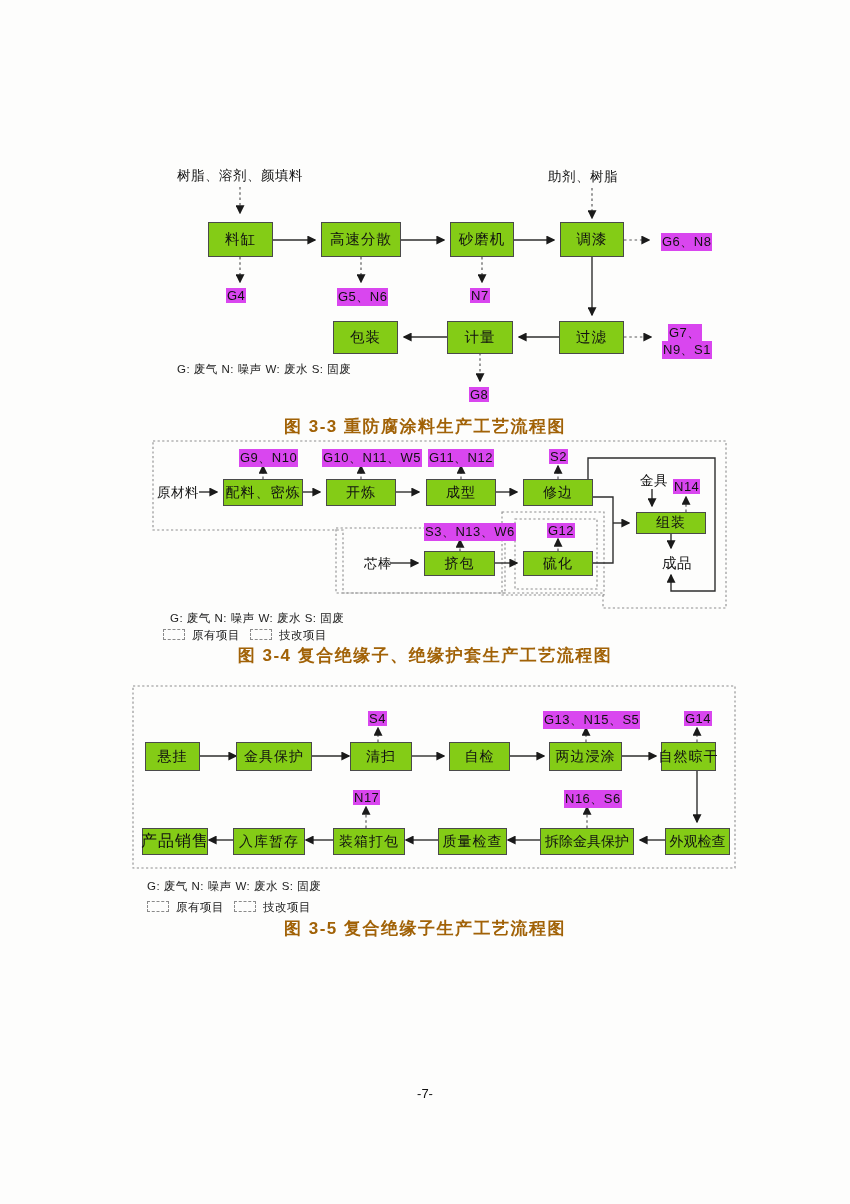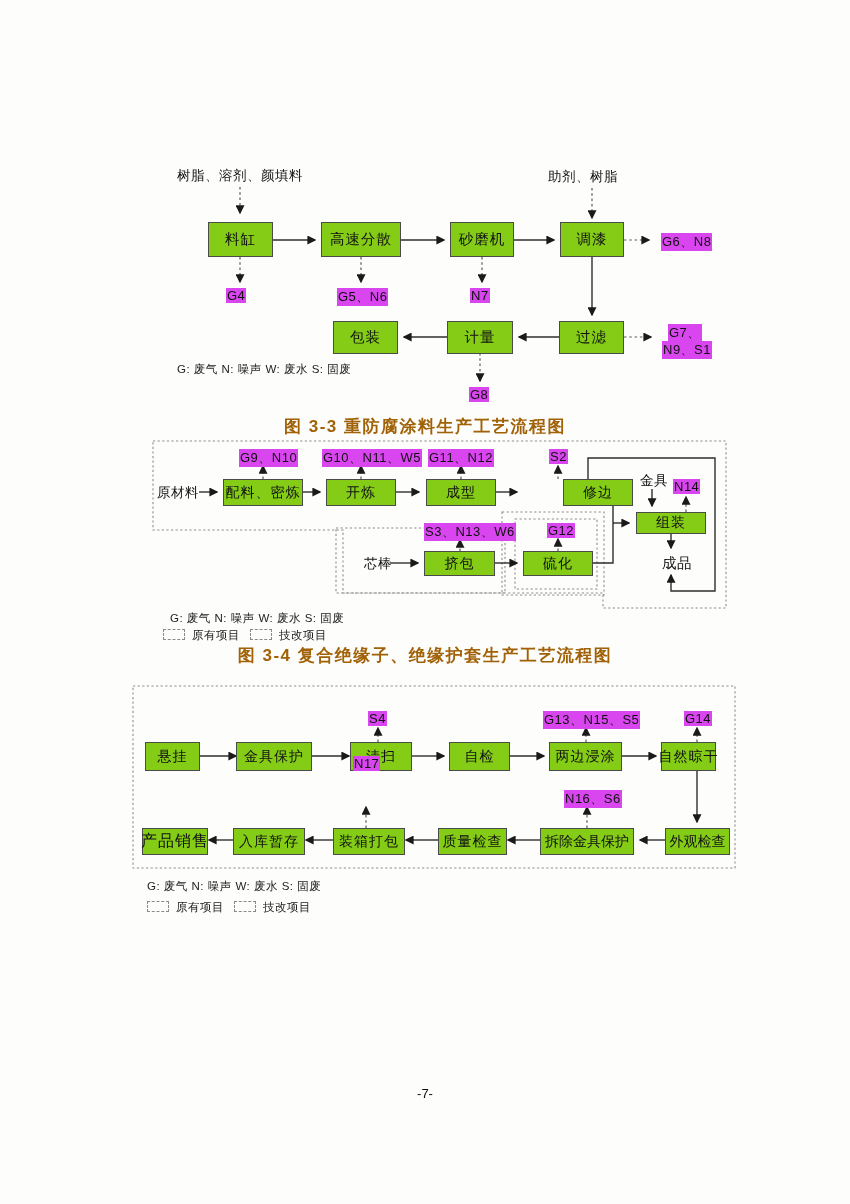--- a/index.html
+++ b/index.html
@@ -159,21 +159,21 @@
   <div class="em" style="left:239px;top:449px;">G9、N10</div>
   <div class="em" style="left:322px;top:449px;">G10、N11、W5</div>
   <div class="em" style="left:428px;top:449px;">G11、N12</div>
   <div class="em" style="left:549px;top:449px;">S2</div>
 
   <div class="lbl" style="left:157px;top:484px;">原材料</div>
 
   <div class="node" style="left:223px;top:479px;width:80px;height:27px;font-size:14px;">配料、密炼</div>
   <div class="node" style="left:326px;top:479px;width:70px;height:27px;font-size:14px;">开炼</div>
   <div class="node" style="left:426px;top:479px;width:70px;height:27px;font-size:14px;">成型</div>
-  <div class="node" style="left:523px;top:479px;width:70px;height:27px;font-size:14px;margin-left:40px;">修边</div>
+  <div class="node" style="left:523px;top:479px;width:70px;height:27px;font-size:14px;">修边</div>
 
   <div class="lbl" style="left:640px;top:472px;">金具</div>
   <div class="em" style="left:673px;top:479px;">N14</div>
 
   <div class="em" style="left:424px;top:523px;">S3、N13、W6</div>
   <div class="em" style="left:547px;top:523px;">G12</div>
 
   <div class="lbl" style="left:364px;top:555px;">芯棒</div>
   <div class="node" style="left:424px;top:551px;width:71px;height:25px;font-size:14px;">挤包</div>
   <div class="node" style="left:523px;top:551px;width:70px;height:25px;font-size:14px;">硫化</div>
@@ -192,30 +192,31 @@
   <div class="em" style="left:543px;top:711px;">G13、N15、S5</div>
   <div class="em" style="left:684px;top:711px;">G14</div>
 
   <div class="node" style="left:145px;top:742px;width:55px;height:29px;font-size:14px;">悬挂</div>
   <div class="node" style="left:236px;top:742px;width:76px;height:29px;font-size:14px;">金具保护</div>
   <div class="node" style="left:350px;top:742px;width:62px;height:29px;font-size:14px;">清扫</div>
   <div class="node" style="left:449px;top:742px;width:61px;height:29px;font-size:14px;">自检</div>
   <div class="node" style="left:549px;top:742px;width:73px;height:29px;font-size:14px;">两边浸涂</div>
   <div class="node" style="left:661px;top:742px;width:55px;height:29px;font-size:14px;">自然晾干</div>
 
-  <div class="em" style="left:353px;top:756px;text-align:right;">N17</div>
+  <div class="em" style="left:353px;top:790px;text-align:right;">N17</div>
   <div class="em" style="left:564px;top:790px;">N16、S6</div>
 
   <div class="node" style="left:142px;top:828px;width:66px;height:27px;font-size:16px;">产品销售</div>
   <div class="node" style="left:233px;top:828px;width:72px;height:27px;font-size:14px;">入库暂存</div>
   <div class="node" style="left:333px;top:828px;width:72px;height:27px;font-size:14px;">装箱打包</div>
   <div class="node" style="left:438px;top:828px;width:69px;height:27px;font-size:14px;">质量检查</div>
   <div class="node" style="left:540px;top:828px;width:94px;height:27px;font-size:14px;letter-spacing:0;">拆除金具保护</div>
   <div class="node" style="left:665px;top:828px;width:65px;height:27px;font-size:14px;letter-spacing:0;">外观检查</div>
 
   <div class="legend" style="left:147px;top:879px;">G: 废气 N: 噪声 W: 废水 S: 固废</div>
   <div class="keybox" style="left:147px;top:901px;"></div>
   <div class="legend" style="left:176px;top:900px;">原有项目</div>
   <div class="keybox" style="left:234px;top:901px;"></div>
   <div class="legend" style="left:263px;top:900px;">技改项目</div>
+  <div class="caption" style="top:917px;">图 3-5  复合绝缘子生产工艺流程图</div>
 
   <div class="pagenum" style="top:1086px;">-7-</div>
 </div>
 
 </body></html>

